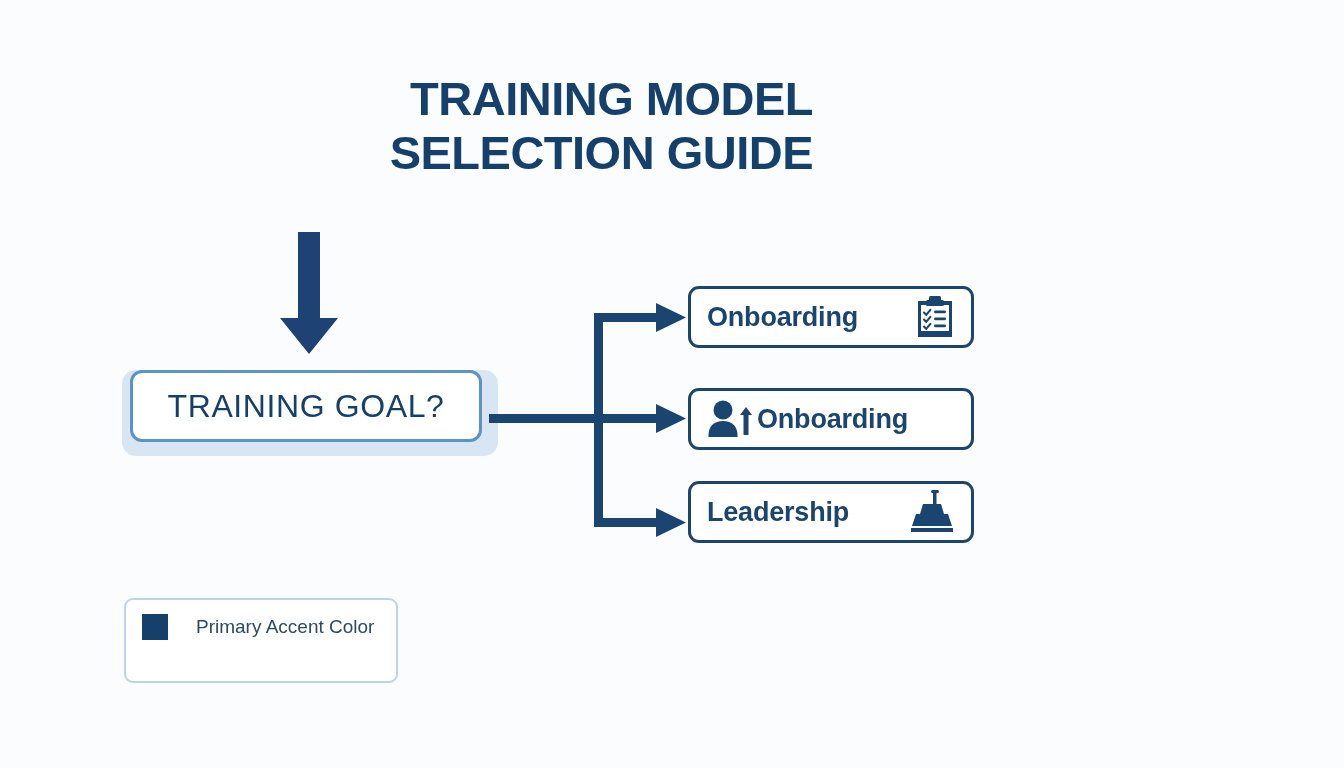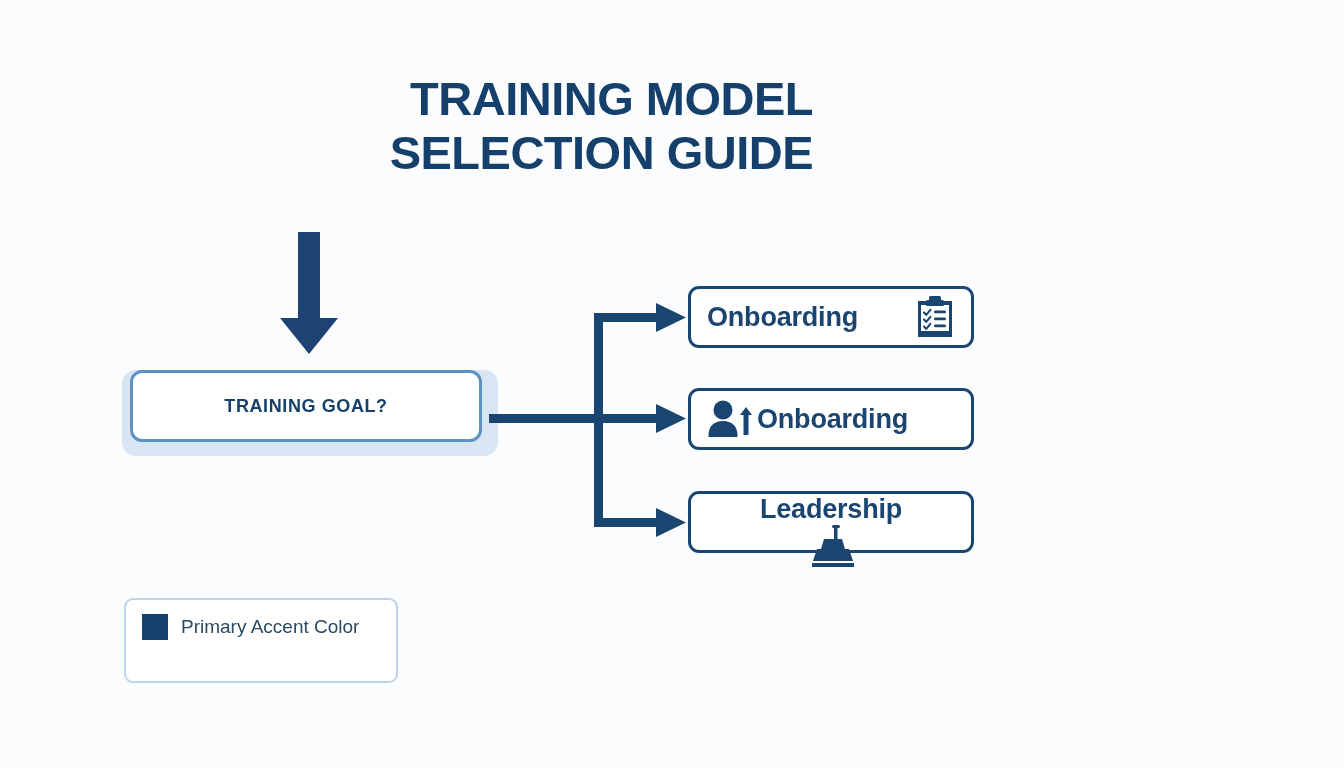--- a/index.html
+++ b/index.html
@@ -72,22 +72,22 @@
     height: 72px;
     box-sizing: border-box;
     background: #ffffff;
     border: 3px solid #5d93c4;
     border-radius: 12px;
     display: flex;
     align-items: center;
     justify-content: center;
   }
   .decision-label {
-    font-size: 18px;
-    font-weight: 700;
+    font-size: 32px;
+    font-weight: 400;
     letter-spacing: 0.6px;
     color: #15406b;
     text-transform: uppercase;
   }
 
   
   .connectors {
     position: absolute;
     left: 0;
     top: 0;
@@ -108,21 +108,21 @@
     border-radius: 11px;
     display: flex;
     align-items: center;
     padding: 0 16px;
   }
   .option-box.icon-right { justify-content: space-between; }
   .option-box.icon-left  { justify-content: flex-start; gap: 4px; }
 
   #box-compliance { top: 286px; }
   #box-onboarding { top: 388px; }
-  #box-leadership { top: 491px; flex-direction: column; }
+  #box-leadership { top: 481px; }
 
   .option-label {
     font-size: 27px;
     font-weight: 700;
     color: #1b4571;
     letter-spacing: -0.2px;
     white-space: nowrap;
   }
   .option-icon {
     display: block;
@@ -156,20 +156,21 @@
   }
   .legend-check {
     width: 26px;
     height: 26px;
     flex: 0 0 auto;
   }
   .legend-text {
     font-size: 19px;
     color: #2b4a63;
     white-space: nowrap;
+    margin-left: 15px;
   }
 </style>
 </head>
 <body>
 
 <div id="canvas">
 
   <div class="title">TRAINING MODEL
 SELECTION GUIDE</div>
 

